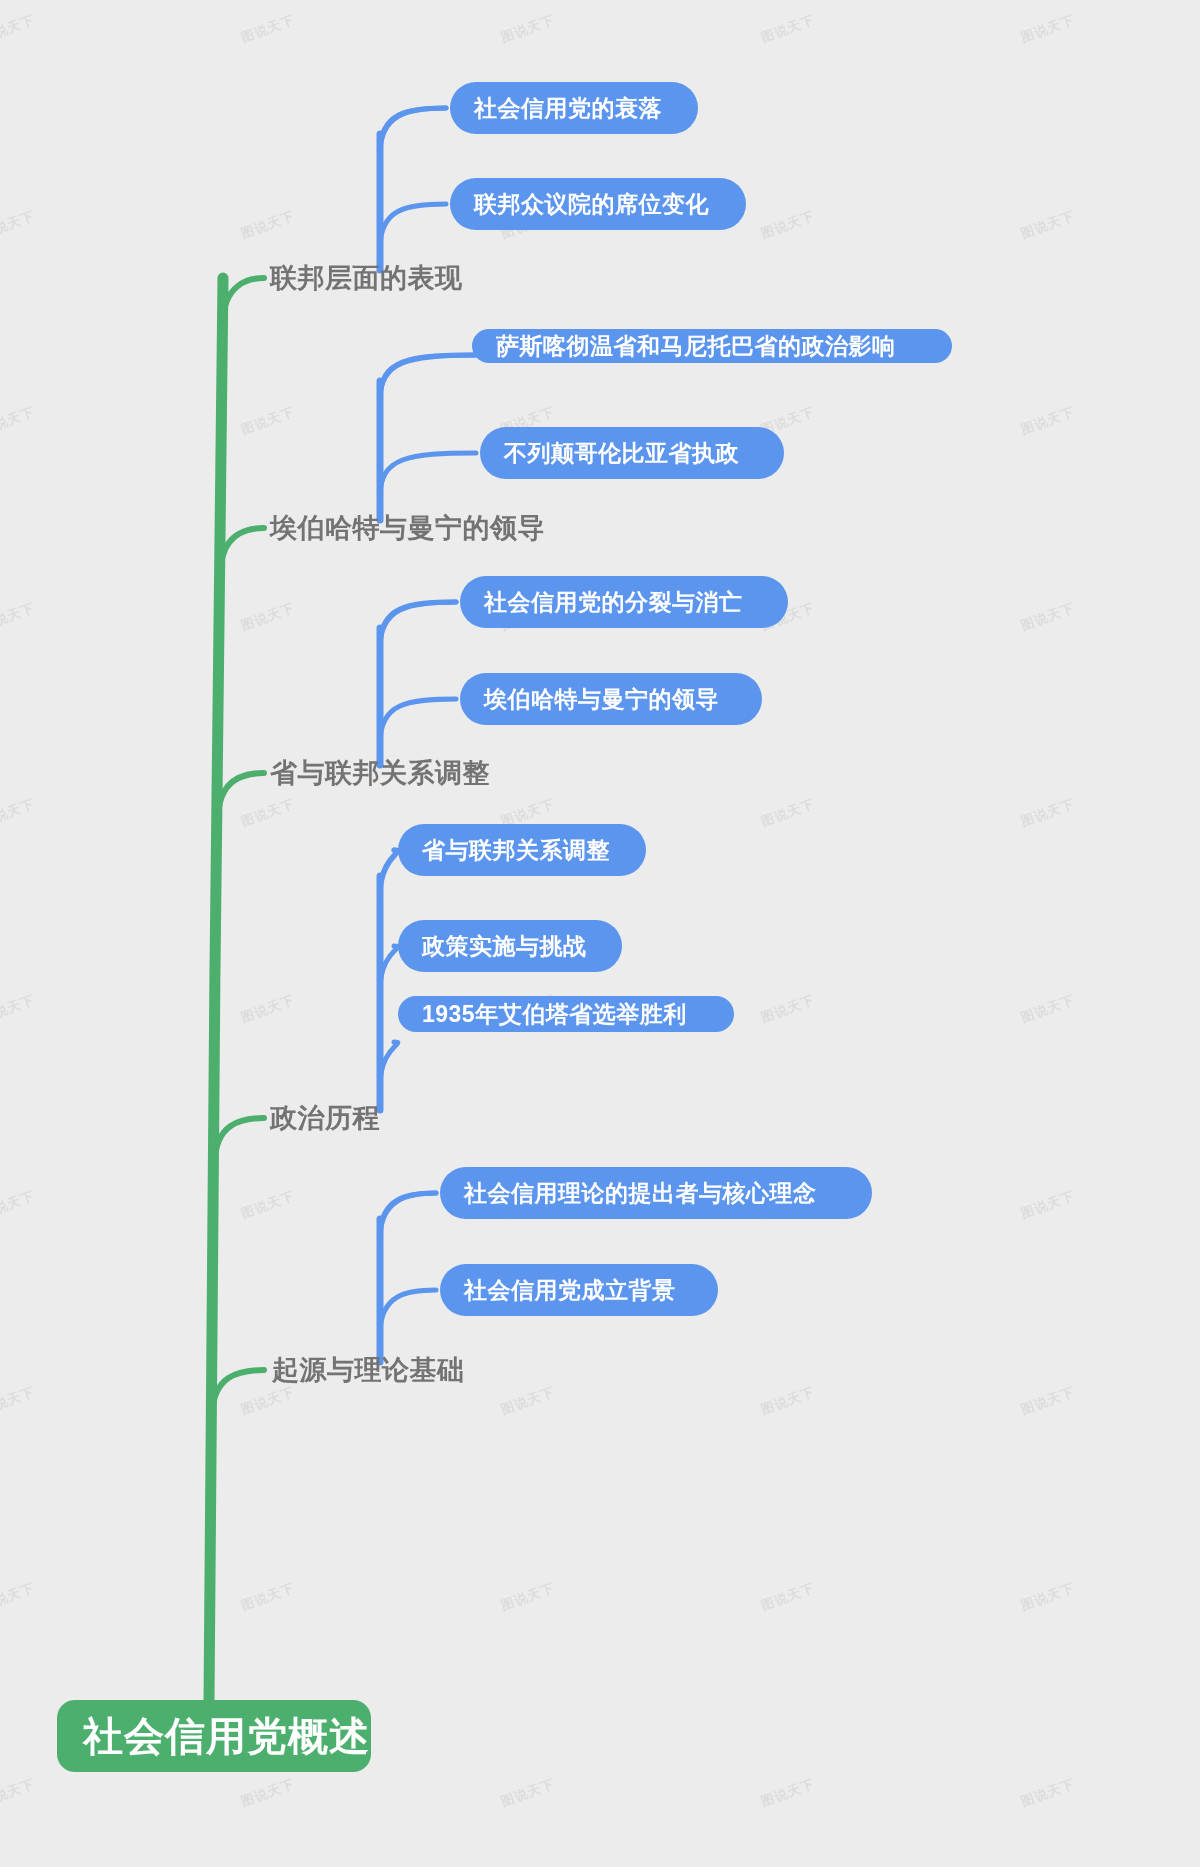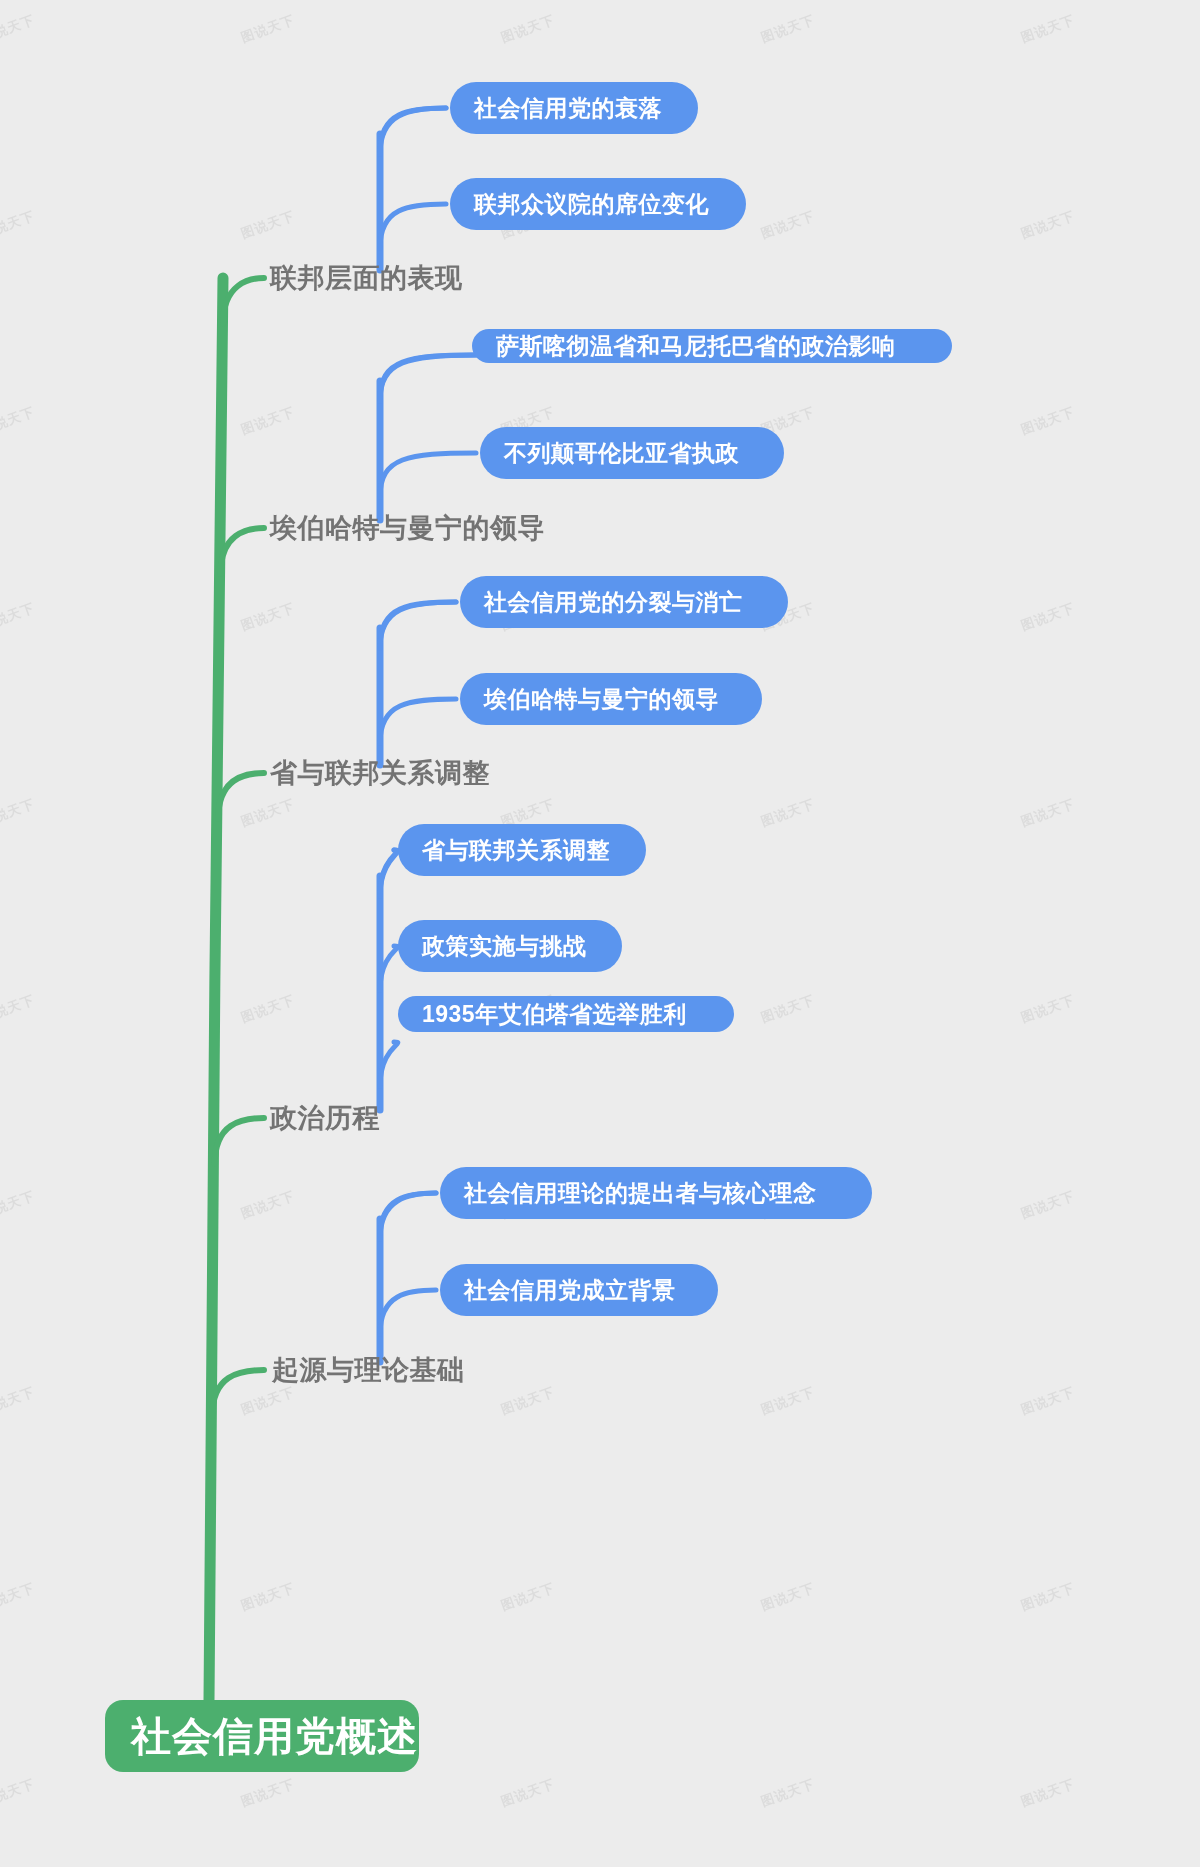--- a/index.html
+++ b/index.html
@@ -155,21 +155,21 @@
       <span class="wm" style="left: 760px; top: 1588px;">图说天下</span>
       <span class="wm" style="left: 1020px; top: 1588px;">图说天下</span>
       <span class="wm" style="left: -20px; top: 1784px;">图说天下</span>
       <span class="wm" style="left: 240px; top: 1784px;">图说天下</span>
       <span class="wm" style="left: 500px; top: 1784px;">图说天下</span>
       <span class="wm" style="left: 760px; top: 1784px;">图说天下</span>
       <span class="wm" style="left: 1020px; top: 1784px;">图说天下</span>
     </div>
 
   <div id="nodes">
-      <div class="node root" style="left: 57px; top: 1700px; width: 314px; height: 72px; margin-left: 48px;">社会信用党概述</div>
+      <div class="node root" style="left: 57px; top: 1700px; width: 314px; height: 72px;">社会信用党概述</div>
       <div class="node branch" style="left: 270px; top: 258px; width: 212px; height: 40px;">联邦层面的表现</div>
       <div class="node leaf" style="left: 450px; top: 82px; width: 248px; height: 52px;">社会信用党的衰落</div>
       <div class="node leaf" style="left: 450px; top: 178px; width: 296px; height: 52px; text-align: center;">联邦众议院的席位变化</div>
       <div class="node branch" style="left: 270px; top: 508px; width: 270px; height: 40px;">埃伯哈特与曼宁的领导</div>
       <div class="node leaf" style="left: 472px; top: 329px; width: 480px; height: 34px;">萨斯喀彻温省和马尼托巴省的政治影响</div>
       <div class="node leaf" style="left: 480px; top: 427px; width: 304px; height: 52px;">不列颠哥伦比亚省执政</div>
       <div class="node branch" style="left: 270px; top: 753px; width: 248px; height: 40px;">省与联邦关系调整</div>
       <div class="node leaf" style="left: 460px; top: 576px; width: 328px; height: 52px;">社会信用党的分裂与消亡</div>
       <div class="node leaf" style="left: 460px; top: 673px; width: 302px; height: 52px;">埃伯哈特与曼宁的领导</div>
       <div class="node branch" style="left: 270px; top: 1098px; width: 126px; height: 40px;">政治历程</div>

